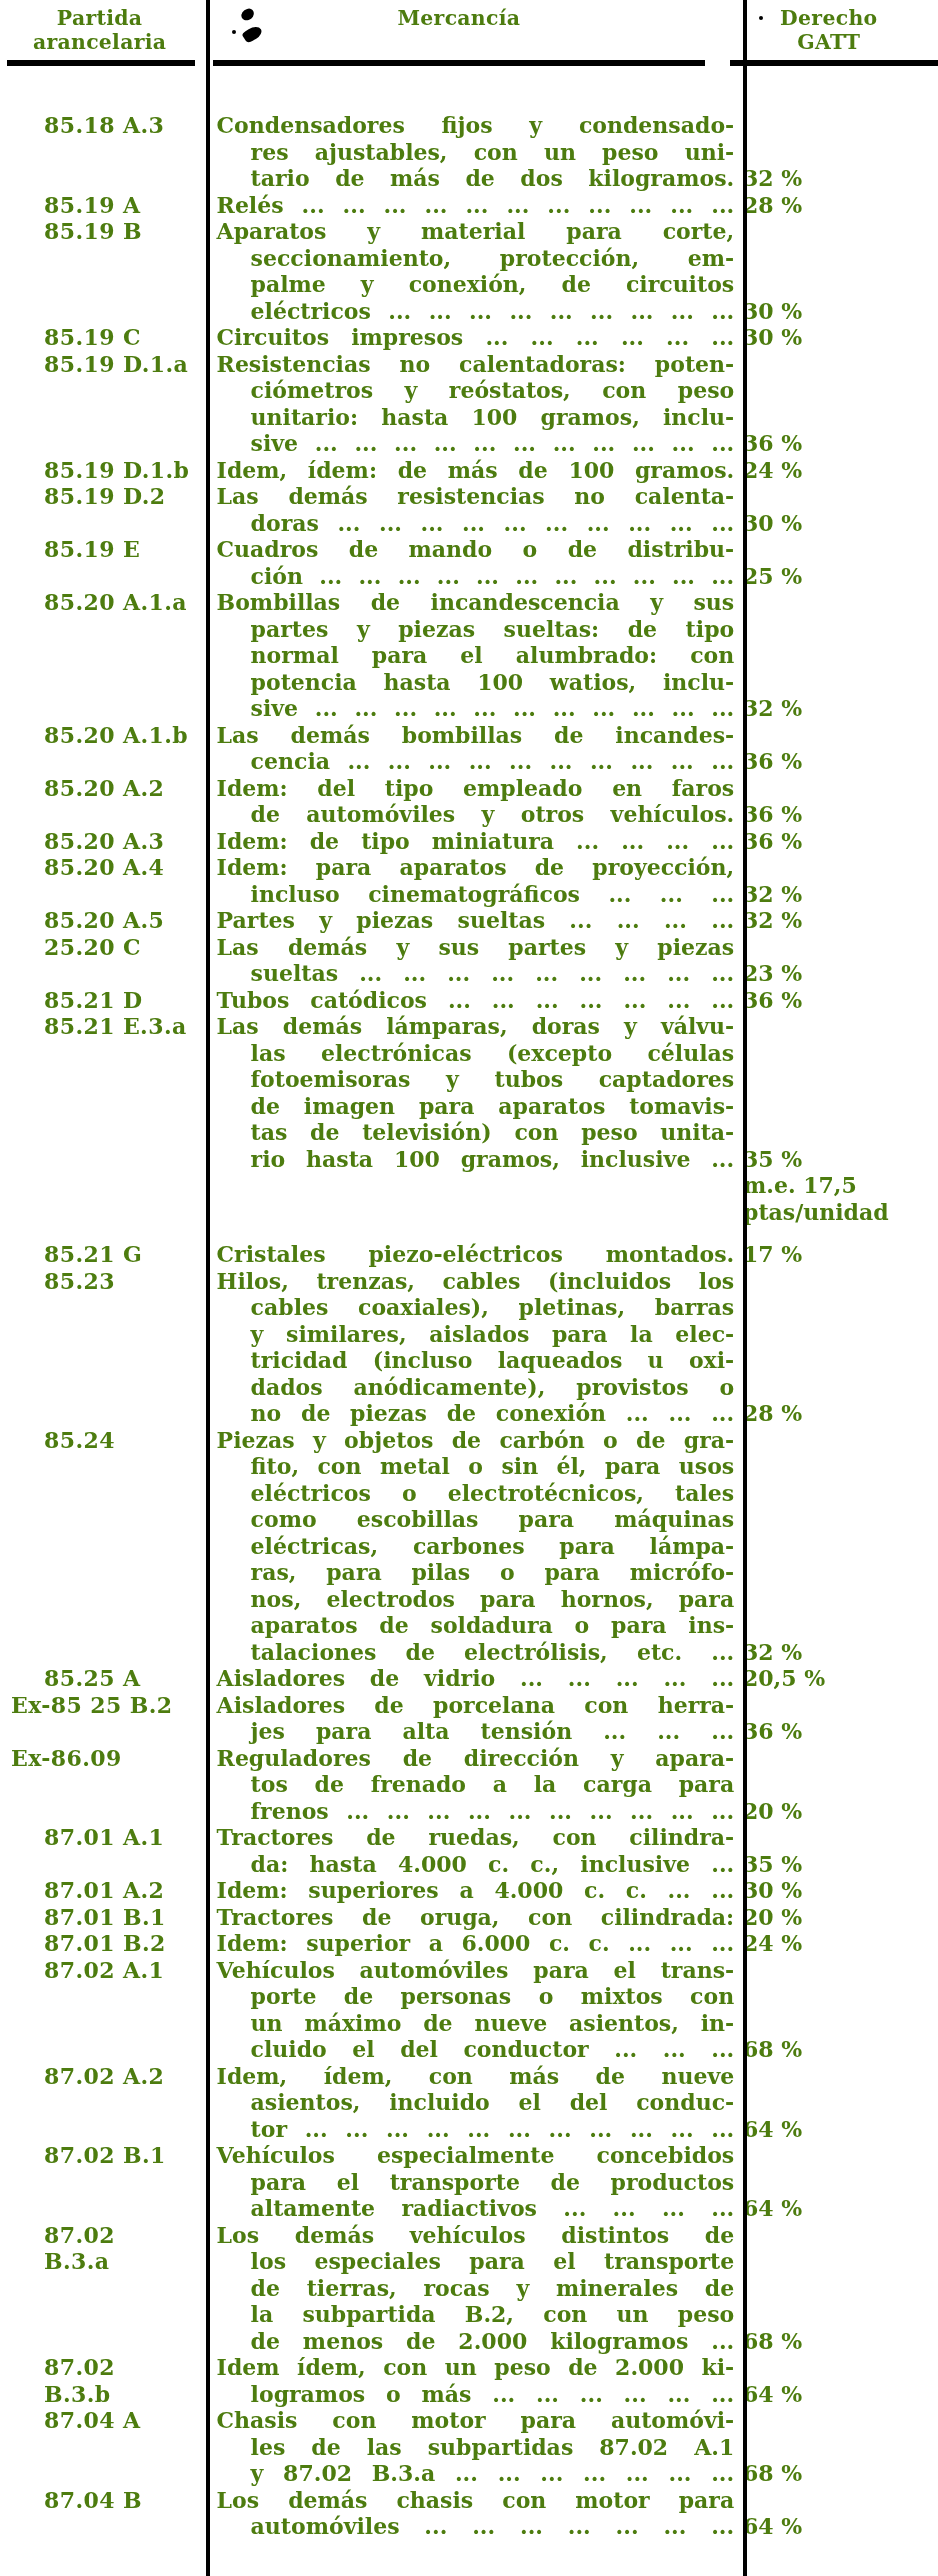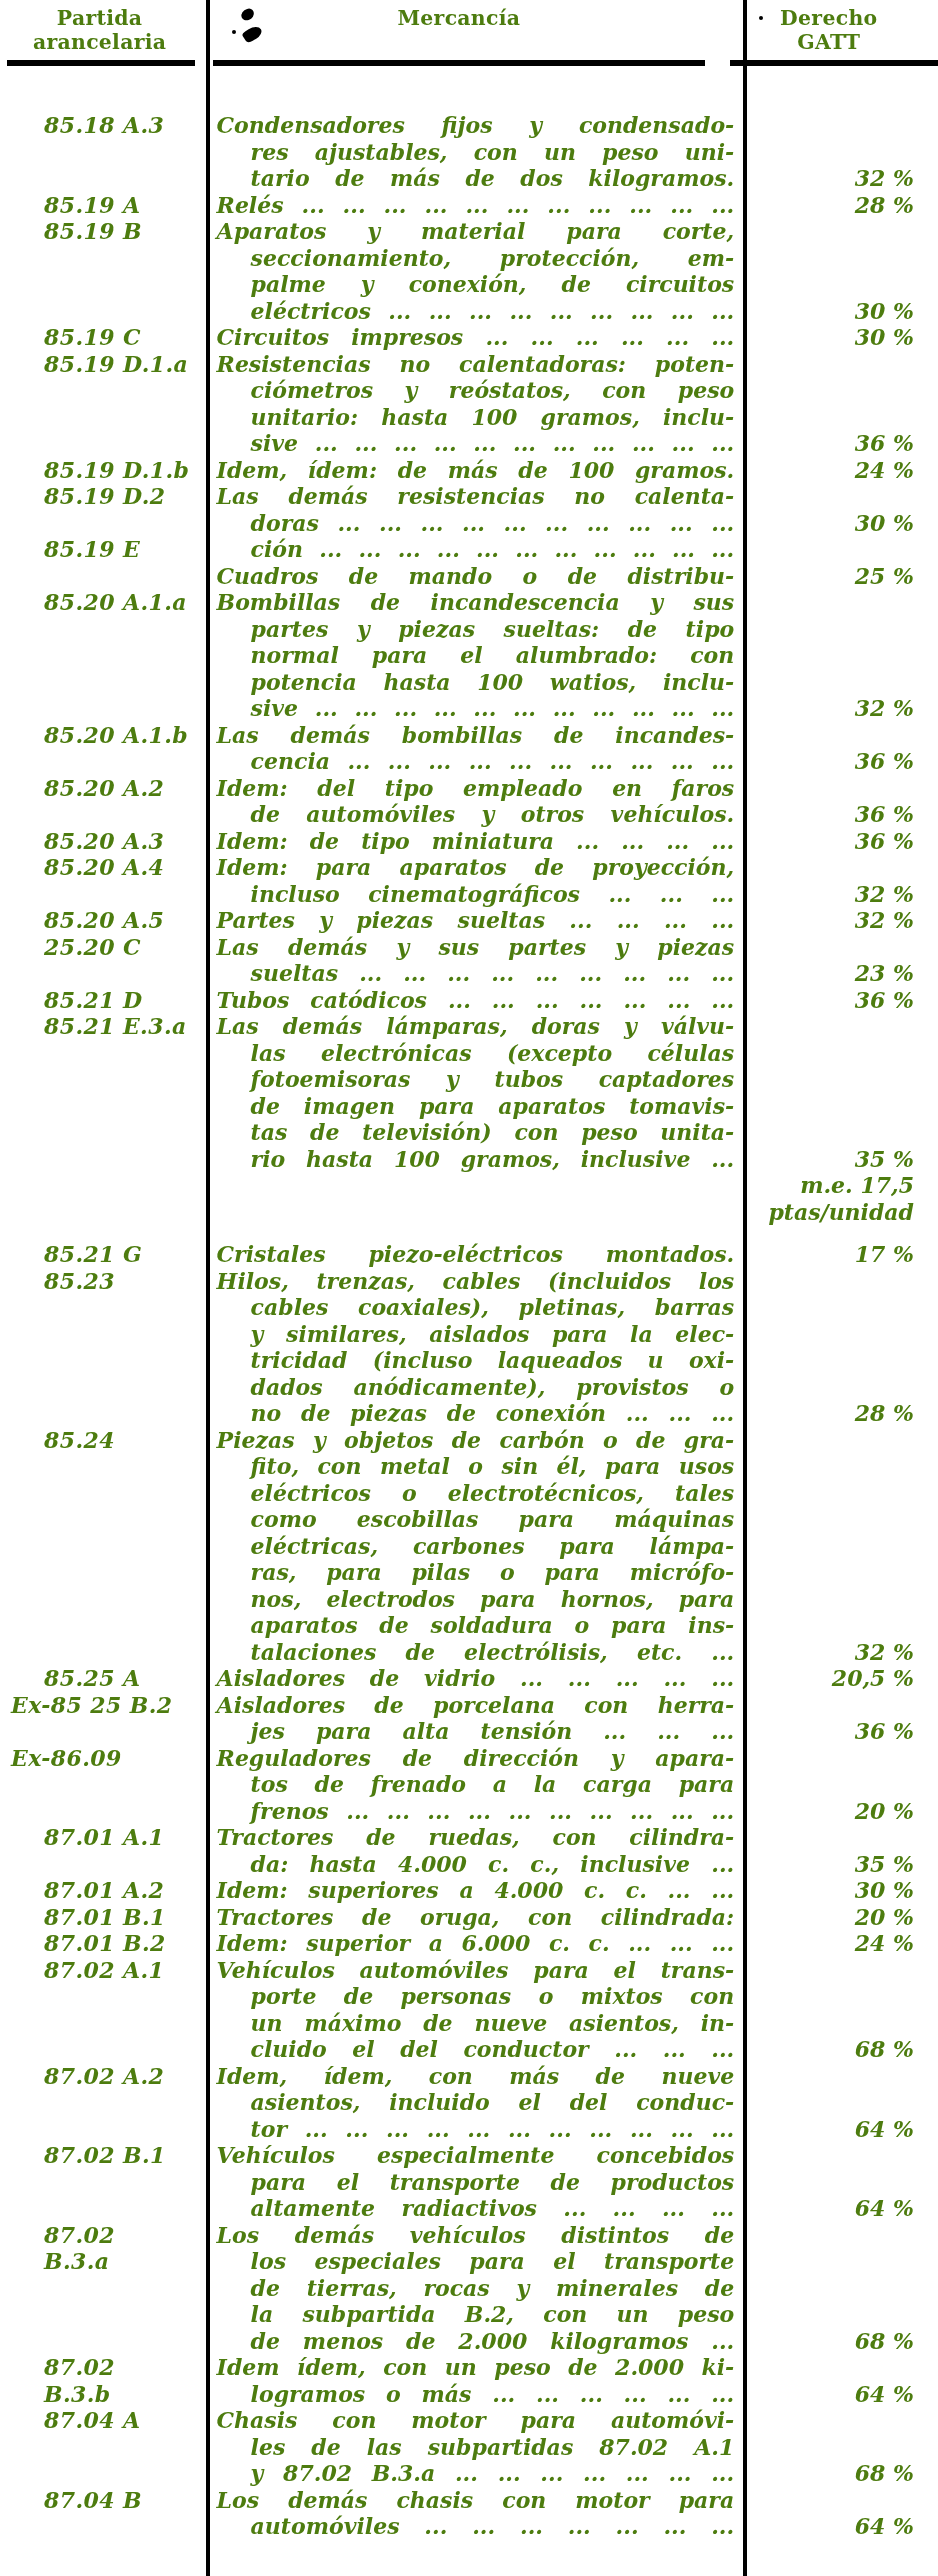--- a/index.html
+++ b/index.html
@@ -37,42 +37,42 @@
   
   .smudge { position:absolute; left:232px; top:7px; width:35px; height:37px; }
   .smudge i { position:absolute; display:block; background:#000; }
   .smudge .b1 { left:8.8px; top:1.8px;  width:13.3px; height:10.6px; border-radius:60% 40% 55% 45%; transform:rotate(-18deg); }
   .smudge .b2 { left:10.6px; top:21px; width:18.6px; height:11.5px; border-radius:30% 70% 60% 40%; transform:rotate(-32deg); }
   .smudge .b3 { left:0;    top:23px; width:4.4px;  height:4.4px;  border-radius:50%; }
   .speck { position:absolute; left:759px; top:16px; width:4.4px; height:4.4px; background:#000; border-radius:50%; }
 
   
   .tbody { margin-top:43px; }
-  .row { display:flex; align-items:stretch;font-style:italic; }
+  .row { display:flex; align-items:stretch; }
   .code {
     width:206px; box-sizing:border-box;
     padding-left:44px;
     font-size:22px; line-height:26.5px;
     white-space:pre-line;
     align-self:flex-start;
     letter-spacing:0.4px;
   }
   .code.ex { padding-left:11px; }
   .desc {
     flex:1; box-sizing:border-box;
     padding-left:10.6px; padding-right:8.8px;
     font-size:22px; line-height:26.5px;
     align-self:flex-end;
   }
   .desc .line { text-align:justify; text-align-last:justify; }
   .desc .line.cont { padding-left:34px; }
   .duty {
     width:196px; box-sizing:border-box;
     padding-right:25px;
-    text-align:right;
+    text-align:left;
     font-size:22px; line-height:26.5px;
     white-space:pre-line;
     align-self:flex-end;
   }
 </style>
 </head>
 <body>
 
 <div class="page">
 
@@ -158,22 +158,22 @@
         <div class="code">85.19 D.2</div>
         <div class="desc">
           <div class="line">Las demás resistencias no calenta-</div>
           <div class="line cont">doras ... ... ... ... ... ... ... ... ... ...</div>
         </div>
         <div class="duty">30 %</div>
       </div>
       <div class="row">
         <div class="code">85.19 E</div>
         <div class="desc">
+          <div class="line">Cuadros de mando o de distribu-</div>
           <div class="line cont">ción ... ... ... ... ... ... ... ... ... ... ...</div>
-          <div class="line">Cuadros de mando o de distribu-</div>
         </div>
         <div class="duty">25 %</div>
       </div>
       <div class="row">
         <div class="code">85.20 A.1.a</div>
         <div class="desc">
           <div class="line">Bombillas de incandescencia y sus</div>
           <div class="line cont">partes y piezas sueltas: de tipo</div>
           <div class="line cont">normal para el alumbrado: con</div>
           <div class="line cont">potencia hasta 100 watios, inclu-</div>

